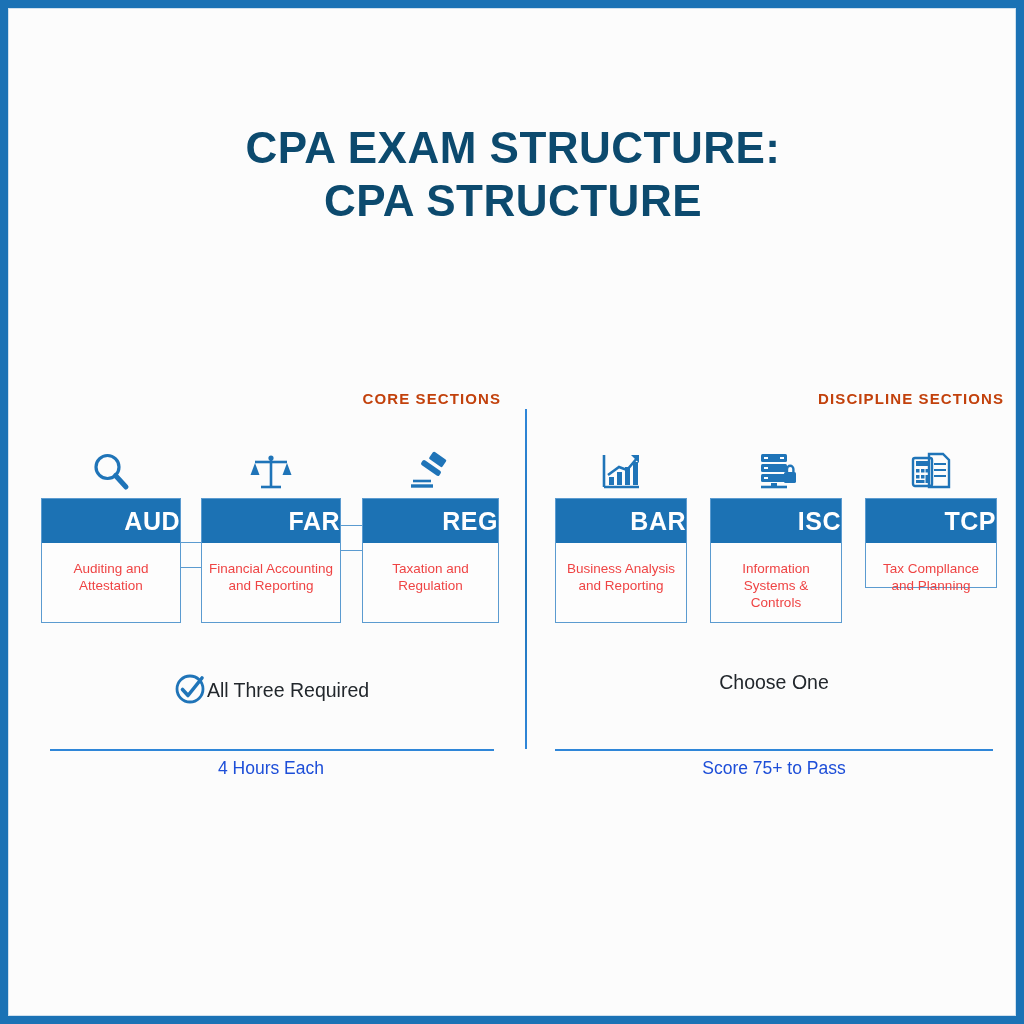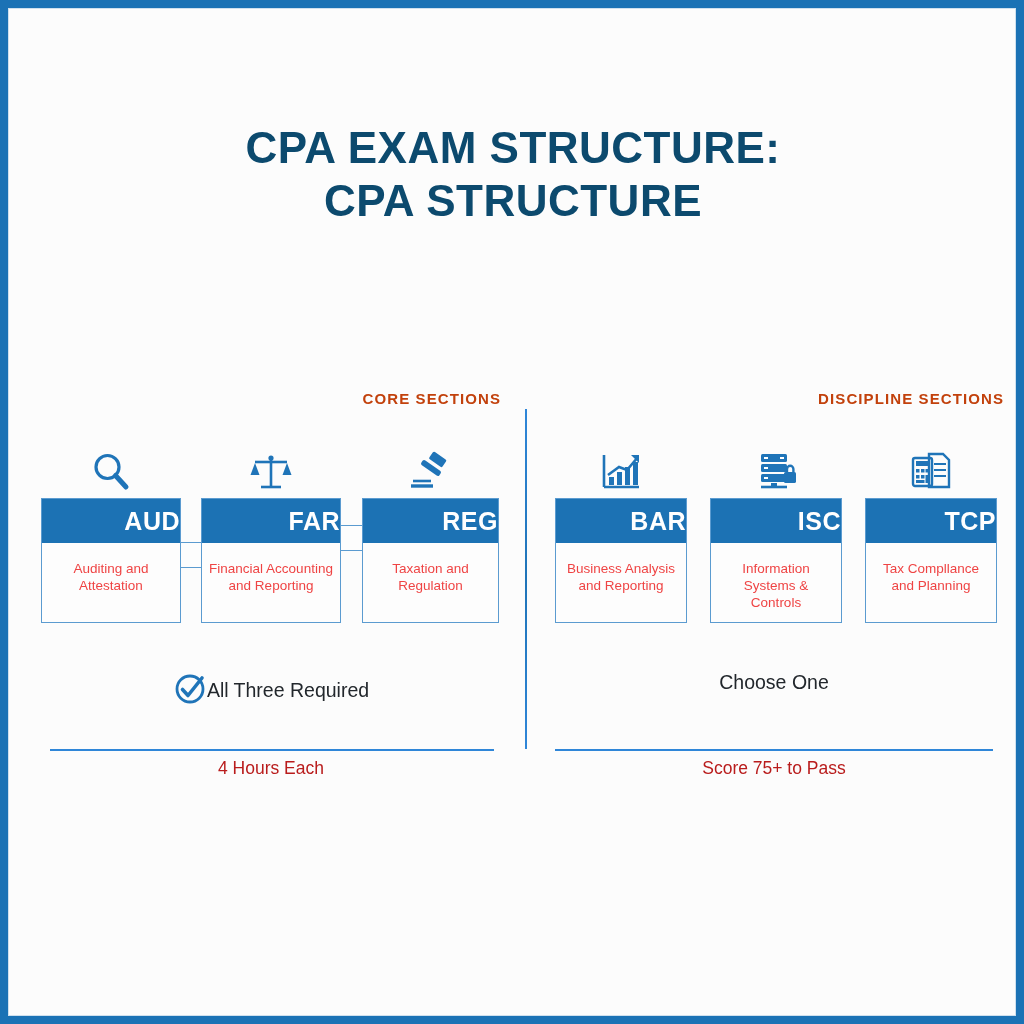--- a/index.html
+++ b/index.html
@@ -128,21 +128,21 @@
     height: 2px;
     background: #2f86d8;
   }
   #core-rule { left: 41px; width: 444px; }
   #disc-rule { left: 546px; width: 438px; }
 
   .footnote {
     position: absolute;
     top: 749px;
     text-align: center;
-    color: #b91c1c;
+    color: #1d4ed8;
     font-size: 17.5px;
     white-space: nowrap;
   }
   #core-foot { left: 32px; width: 460px; }
   #disc-foot { left: 535px; width: 460px; }
 </style>
 </head>
 <body>
 
 <div class="frame">
@@ -229,21 +229,21 @@
         <line x1="8" y1="36" x2="34" y2="36" stroke="#1f74b8" stroke-width="2.6"></line>
         <rect x="18" y="32" width="6" height="4" fill="#1f74b8"></rect>
         <rect x="31" y="21" width="12" height="11" rx="1.6" fill="#1f74b8"></rect>
         <path d="M34 21 V18 a3.2 3.2 0 0 1 6.4 0 V21" fill="none" stroke="#1f74b8" stroke-width="2.4"></path>
       </svg>
     </div>
     <div class="card-head">ISC</div>
     <div class="card-body">Information Systems &amp; Controls</div>
   </div>
 
-  <div class="card" style="left:856px; top:489px; width:132px; height:125px;">
+  <div class="card" style="left:856px; top:489px; width:132px; height:90px;">
     <div class="card-icon">
       <svg width="44" height="42" viewBox="0 0 44 42">
         <path d="M20 3 H34 L40 9 V36 H20 Z" fill="none" stroke="#1f74b8" stroke-width="2.4"></path>
         <line x1="25" y1="13" x2="37" y2="13" stroke="#1f74b8" stroke-width="2"></line>
         <line x1="25" y1="19" x2="37" y2="19" stroke="#1f74b8" stroke-width="2"></line>
         <line x1="25" y1="25" x2="37" y2="25" stroke="#1f74b8" stroke-width="2"></line>
         <rect x="4" y="7" width="19" height="28" rx="2" fill="none" stroke="#1f74b8" stroke-width="2.4"></rect>
         <rect x="7" y="10" width="13" height="5" fill="#1f74b8"></rect>
         <rect x="7" y="18" width="3.5" height="3.5" fill="#1f74b8"></rect>
         <rect x="12" y="18" width="3.5" height="3.5" fill="#1f74b8"></rect>

